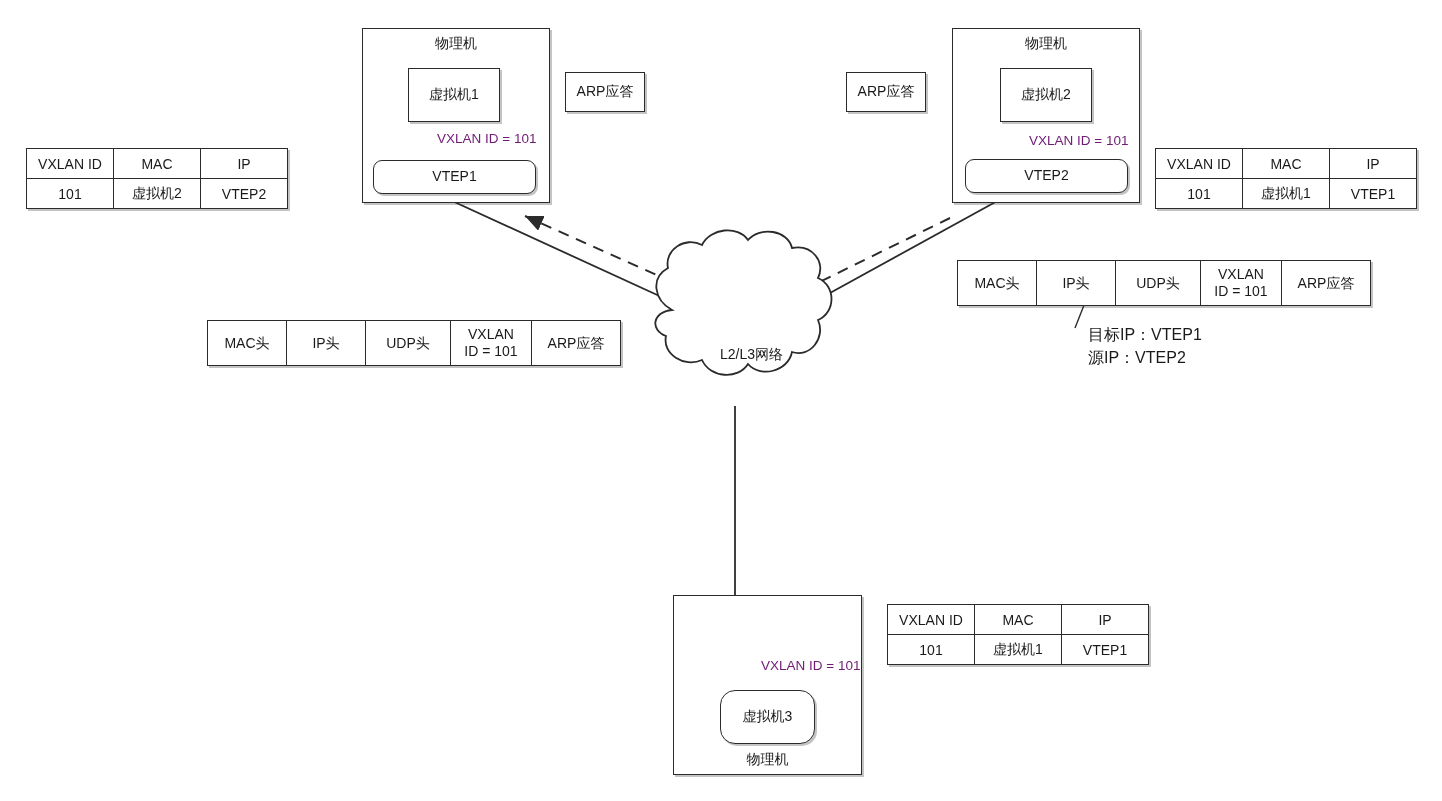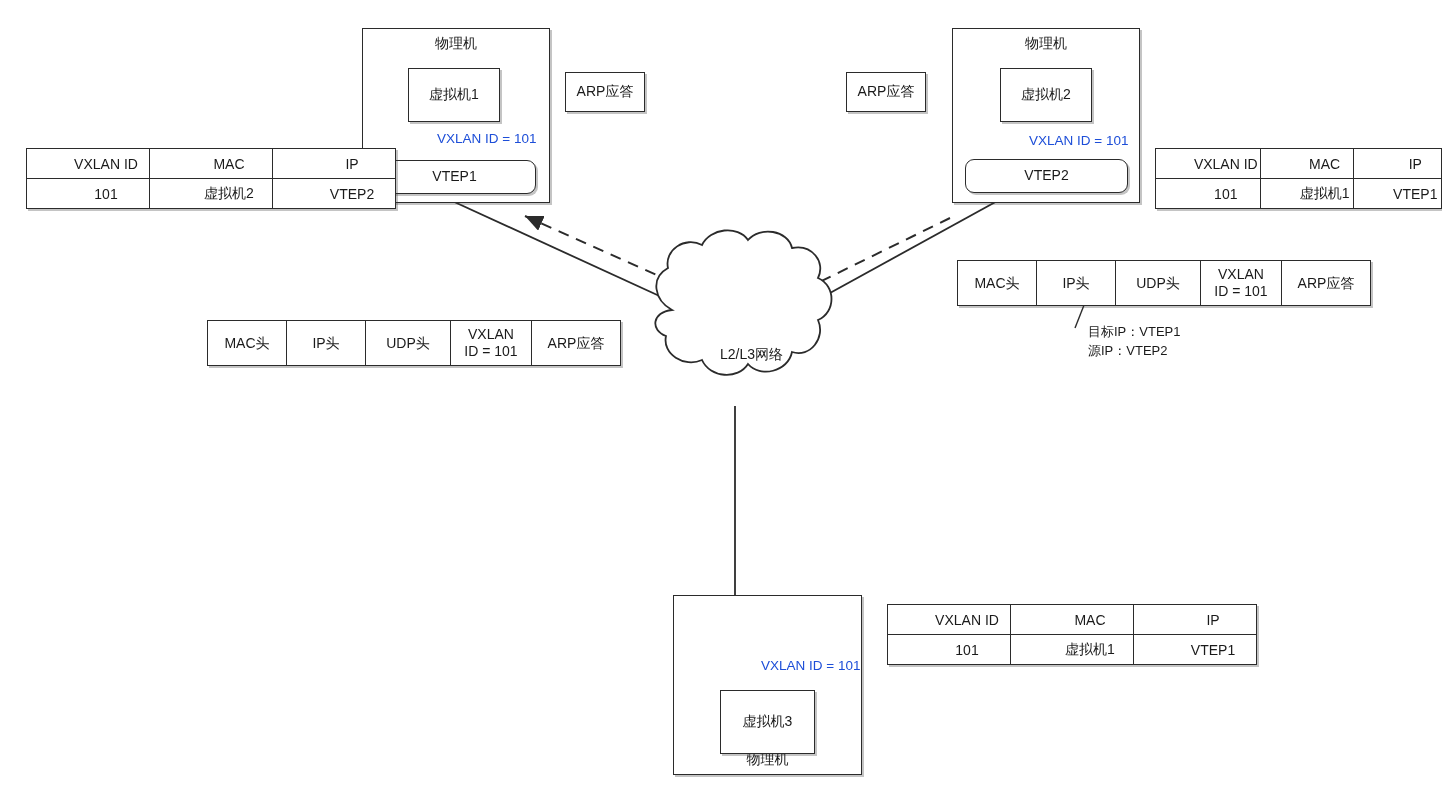--- a/index.html
+++ b/index.html
@@ -57,28 +57,28 @@
   }
   .vtep {
     border-radius: 9px;
     z-index: 3;
   }
   .vm { z-index: 3; }
   .arpbox { z-index: 3; }
   .edge-label {
     position: absolute;
     font-size: 13.5px;
-    color: #1d4ed8;
+    color: #701a75;
     white-space: nowrap;
     background: transparent;
     z-index: 4;
   }
   .annot {
     position: absolute;
-    font-size: 13px;
+    font-size: 16px;
     line-height: 1.45;
     color: #1a1a1a;
     white-space: nowrap;
     z-index: 4;
   }
   
   .grid {
     position: absolute;
     border-collapse: collapse;
     background: #ffffff;
@@ -87,21 +87,21 @@
   }
   .grid td {
     border: 1.6px solid #2b2b2b;
     font-size: 14px;
     text-align: center;
     padding: 0;
     background: #ffffff;
     color: #1a1a1a;
     white-space: nowrap;
   }
-  .mactable td { height: 29px; padding-left: 36px; }
+  .mactable td { height: 29px; }
   .mactable td.c0 { width: 86px; }
   .mactable td.c1 { width: 86px; }
   .mactable td.c2 { width: 86px; margin-left: 30px; }
 
   .packet td {
     height: 44px;
     line-height: 1.2;
     padding: 0 6px;
   }
   .packet td.p0 { width: 66px; }
@@ -182,21 +182,21 @@
     <span>虚拟机2</span>
   </div>
   <div class="node vtep" style="left:933px; top:159px; width:163px; height:34px;">
     <span>VTEP2</span>
   </div>
   <div class="edge-label" style="left:1029px; top:133px;">VXLAN ID = 101</div>
 
   <div class="node host bottomlabel" style="left:641px; top:595px; width:189px; height:180px;">
     <span class="host-label">物理机</span>
   </div>
-  <div class="node vm" style="left:688px; top:690px; width:95px; height:64px;">
+  <div class="node vm" style="left:688px; top:690px; width:95px; height:54px;border-radius:15px;">
     <span>虚拟机3</span>
   </div>
   <div class="edge-label" style="left:761px; top:658px;">VXLAN ID = 101</div>
 
   <div class="node arpbox" style="left:533px; top:72px; width:80px; height:40px;">
     <span>ARP应答</span>
   </div>
   <div class="node arpbox" style="left:814px; top:72px; width:80px; height:40px;">
     <span>ARP应答</span>
   </div>

